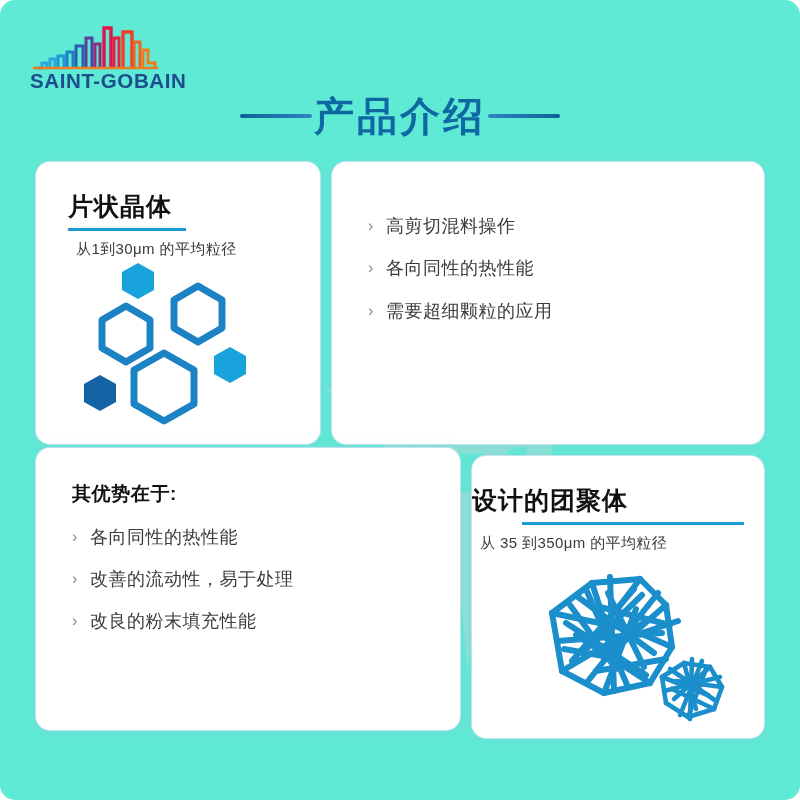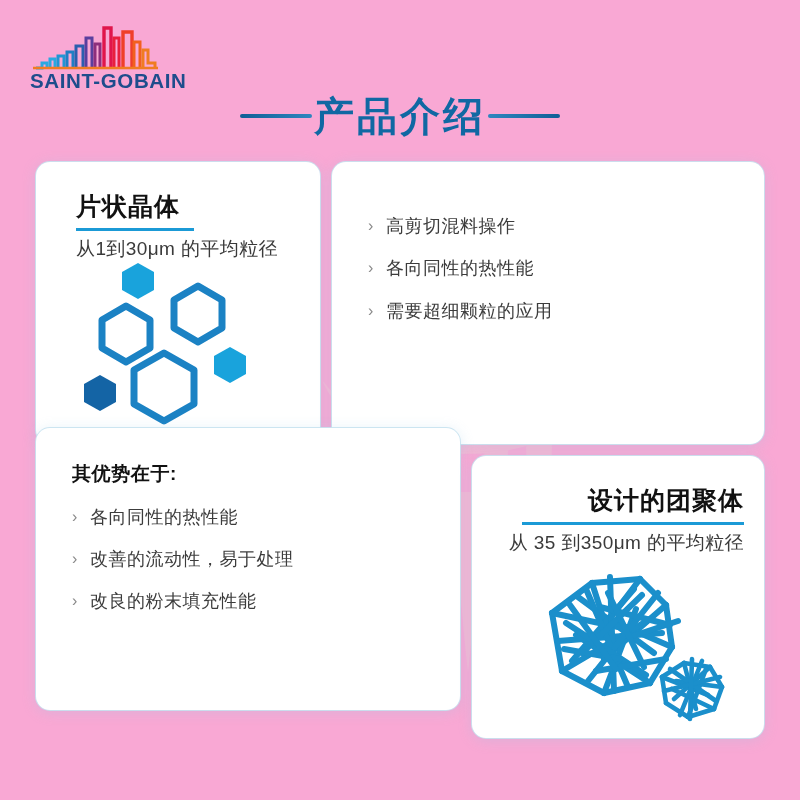--- a/index.html
+++ b/index.html
@@ -11,22 +11,23 @@
     height: 800px;
     overflow: hidden;
     background: #ffffff;
     font-family: "Liberation Sans", "DejaVu Sans", sans-serif;
     -webkit-font-smoothing: antialiased;
   }
   .page {
     position: relative;
     width: 800px;
     height: 800px;
-    background: #f9a8d4;
+    background: #5eead4;
     overflow: hidden;
+    border-radius: 15px;
   }
 
   
   .watermark {
     position: absolute;
     left: 318px;
     top: 252px;
     width: 300px;
     height: 420px;
     opacity: 0.30;
@@ -79,50 +80,50 @@
     background: #ffffff;
     border-radius: 14px;
     box-shadow: 0 0 0 1px rgba(200, 226, 240, 0.9),
                 0 2px 14px rgba(150, 200, 228, 0.30);
     z-index: 2;
     box-sizing: border-box;
     overflow: hidden;
   }
   #card-platelet    { left: 36px;  top: 162px; width: 284px; height: 282px; }
   #card-benefits    { left: 332px; top: 162px; width: 432px; height: 282px; }
-  #card-advantages  { left: 36px;  top: 428px; width: 424px; height: 282px; }
+  #card-advantages  { left: 36px;  top: 448px; width: 424px; height: 282px; }
   #card-agglomerate { left: 472px; top: 456px; width: 292px; height: 282px; }
 
   .card-head {
     padding: 0;
   }
-  .card-head.left  { text-align: left;  padding: 30px 0 0 40px; }
-  .card-head.right { text-align: right; padding: 30px 20px 0 0; }
+  .card-head.left  { text-align: left;  padding: 30px 0 0 32px; }
+  .card-head.right { padding: 30px 20px 0 0; }
 
   .head-title {
     font-size: 25px;
     font-weight: bold;
     color: #111111;
     line-height: 1.15;
     letter-spacing: 1px;
     margin: 0;
   }
   .head-rule {
     height: 3px;
     background: #1b9ad6;
     margin: 7px 0 6px 0;
   }
   .card-head.left  .head-rule { width: 118px; }
   .card-head.right .head-rule { width: 222px; margin-left: auto; }
 
   .head-sub {
-    font-size: 19px;
+    font-size: 15px;
     color: #3a3a3a;
     letter-spacing: 0.4px;
-    margin: 0;
+    margin: 8px;
     line-height: 1.3;
   }
 
   
   .list-card-inner {
     padding: 34px 30px 0 36px;
   }
   .list-heading {
     font-size: 19px;
     font-weight: bold;

